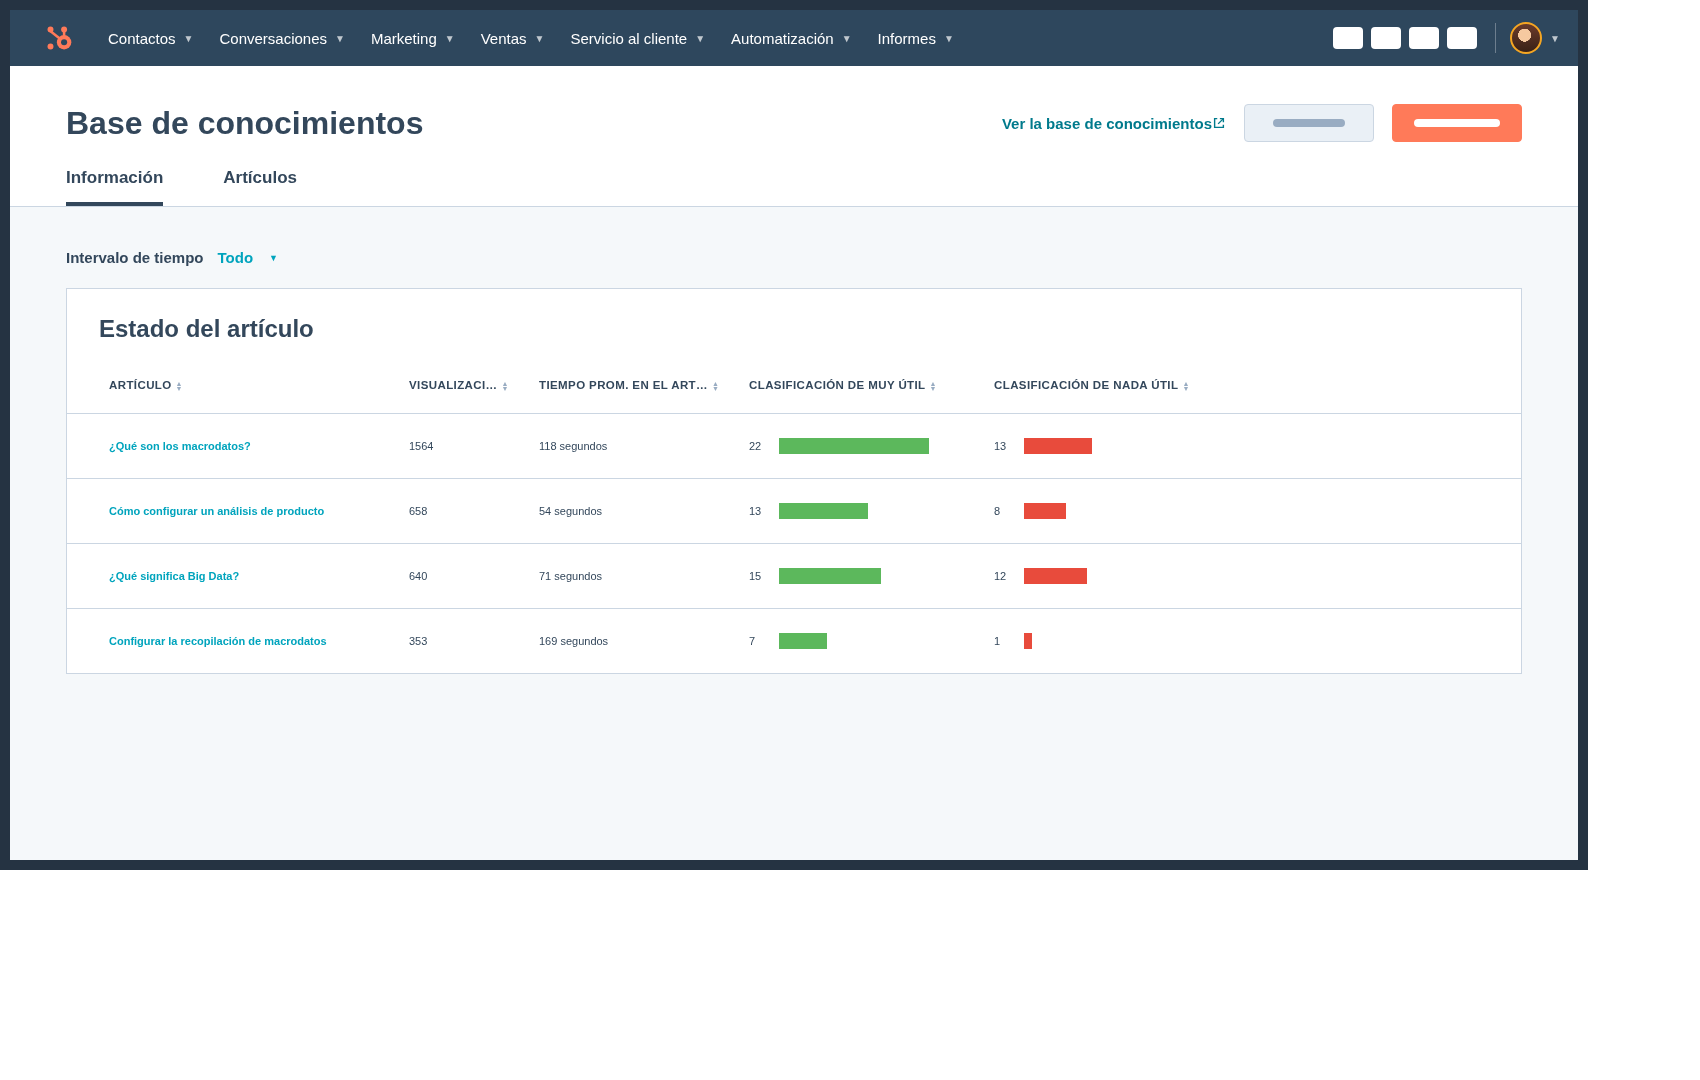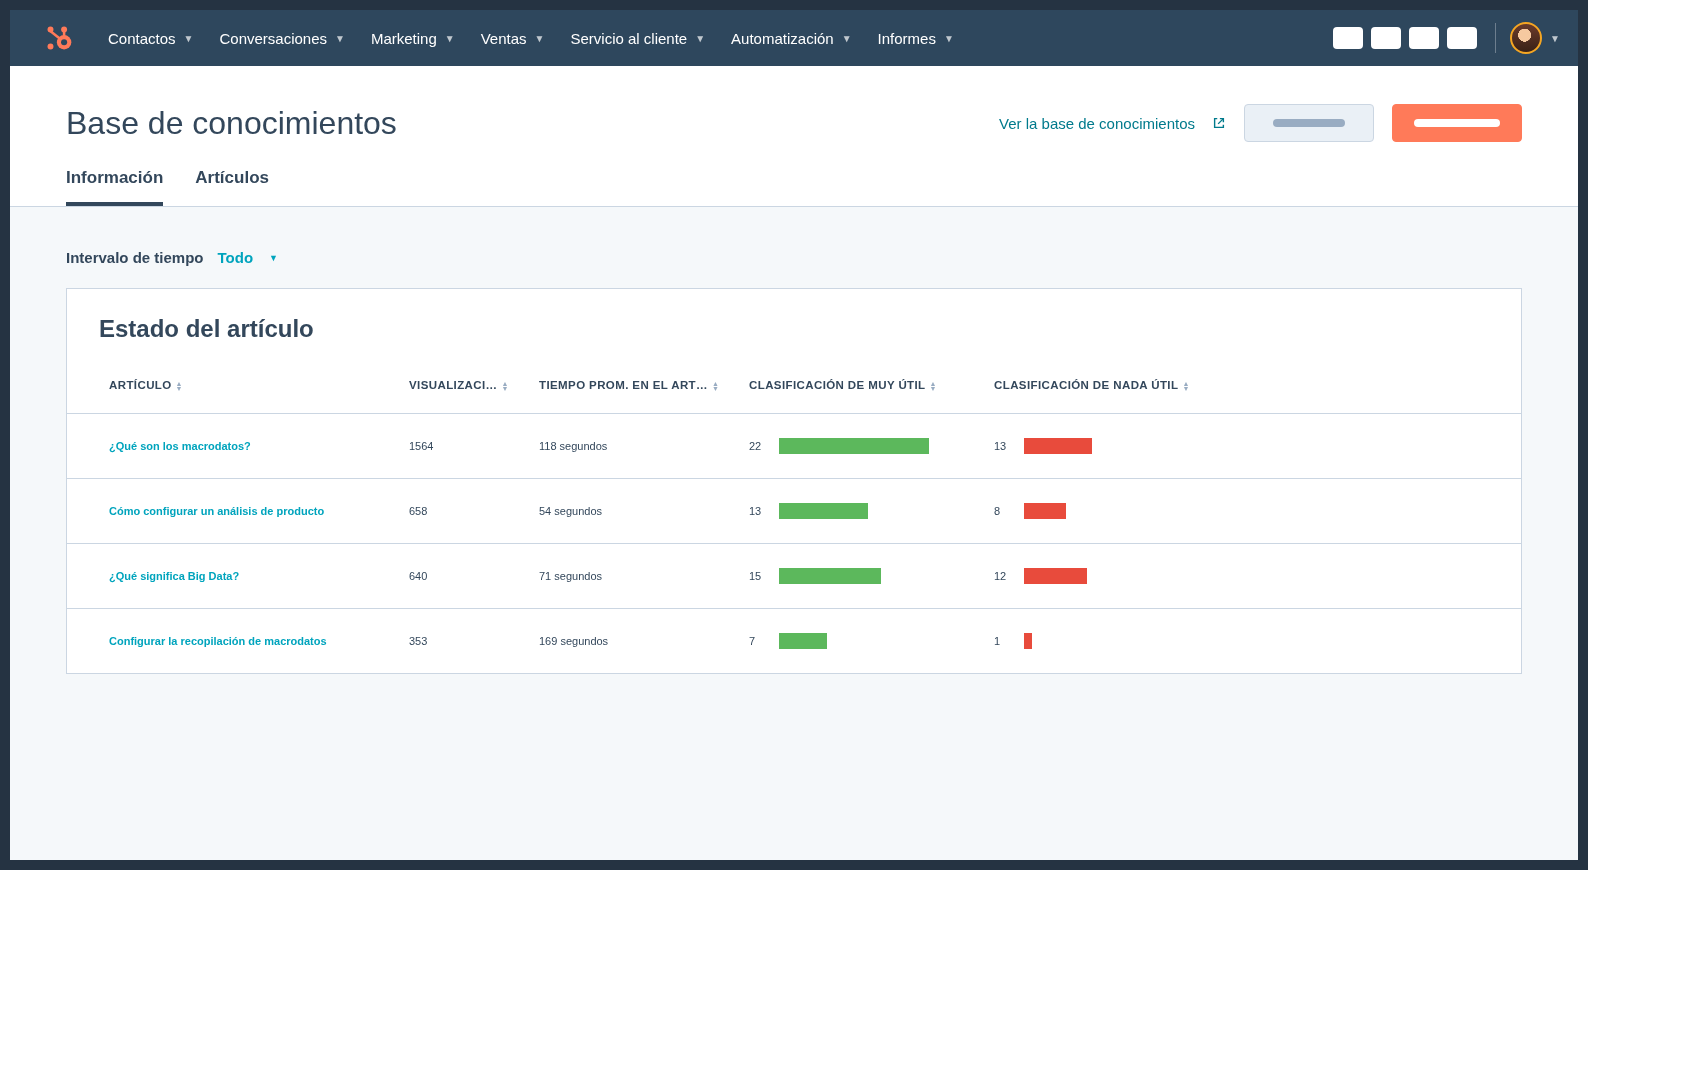--- a/index.html
+++ b/index.html
@@ -77,28 +77,28 @@
   .avatar-wrap { display:flex; align-items:center; gap:8px; cursor:pointer;}
   .avatar-chev { color:#fff; opacity:.7; font-size:10px; }
 
   
   .page-header {
     display: flex; align-items: center; justify-content: space-between;
     padding: 38px 56px 0 56px;
     background: #fff;
   }
   .page-title {
-    font-size: 32px; font-weight: 400; color: var(--hs-text);
+    font-size: 32px; font-weight: 700; color: var(--hs-text);
   }
   .header-actions { display: flex; align-items: center; gap: 18px; }
   .link-teal {
     color: var(--hs-teal-dark);
-    font-weight: 400;
+    font-weight: 700;
     font-size: 15px;
-    display: flex; align-items: center; gap: 17px;
+    display: flex; align-items: center; gap: 0;
     cursor: pointer;
   }
   .btn {
     height: 38px; border-radius: 4px; min-width: 130px;
     display: flex; align-items: center; justify-content: center;
     font-weight: 700; cursor: pointer;
     padding: 0 18px;
   }
   .btn-secondary {
     background: #eaf0f6; border: 1px solid var(--hs-border);
@@ -108,21 +108,21 @@
   }
   .btn-primary {
     background: var(--hs-orange); border: 1px solid var(--hs-orange);
   }
   .btn-primary .skel {
     width: 86px; height: 8px; background: #fff; border-radius: 4px;
   }
 
   
   .tabs {
-    display: flex; gap: 32px;
+    display: flex; gap: 60px;
     padding: 26px 56px 0 56px;
     border-bottom: 1px solid var(--hs-border);
     background: #fff;
   }
   .tab {
     padding-bottom: 14px;
     font-size: 17px;
     font-weight: 700;
     color: var(--hs-text);
     cursor: pointer;

